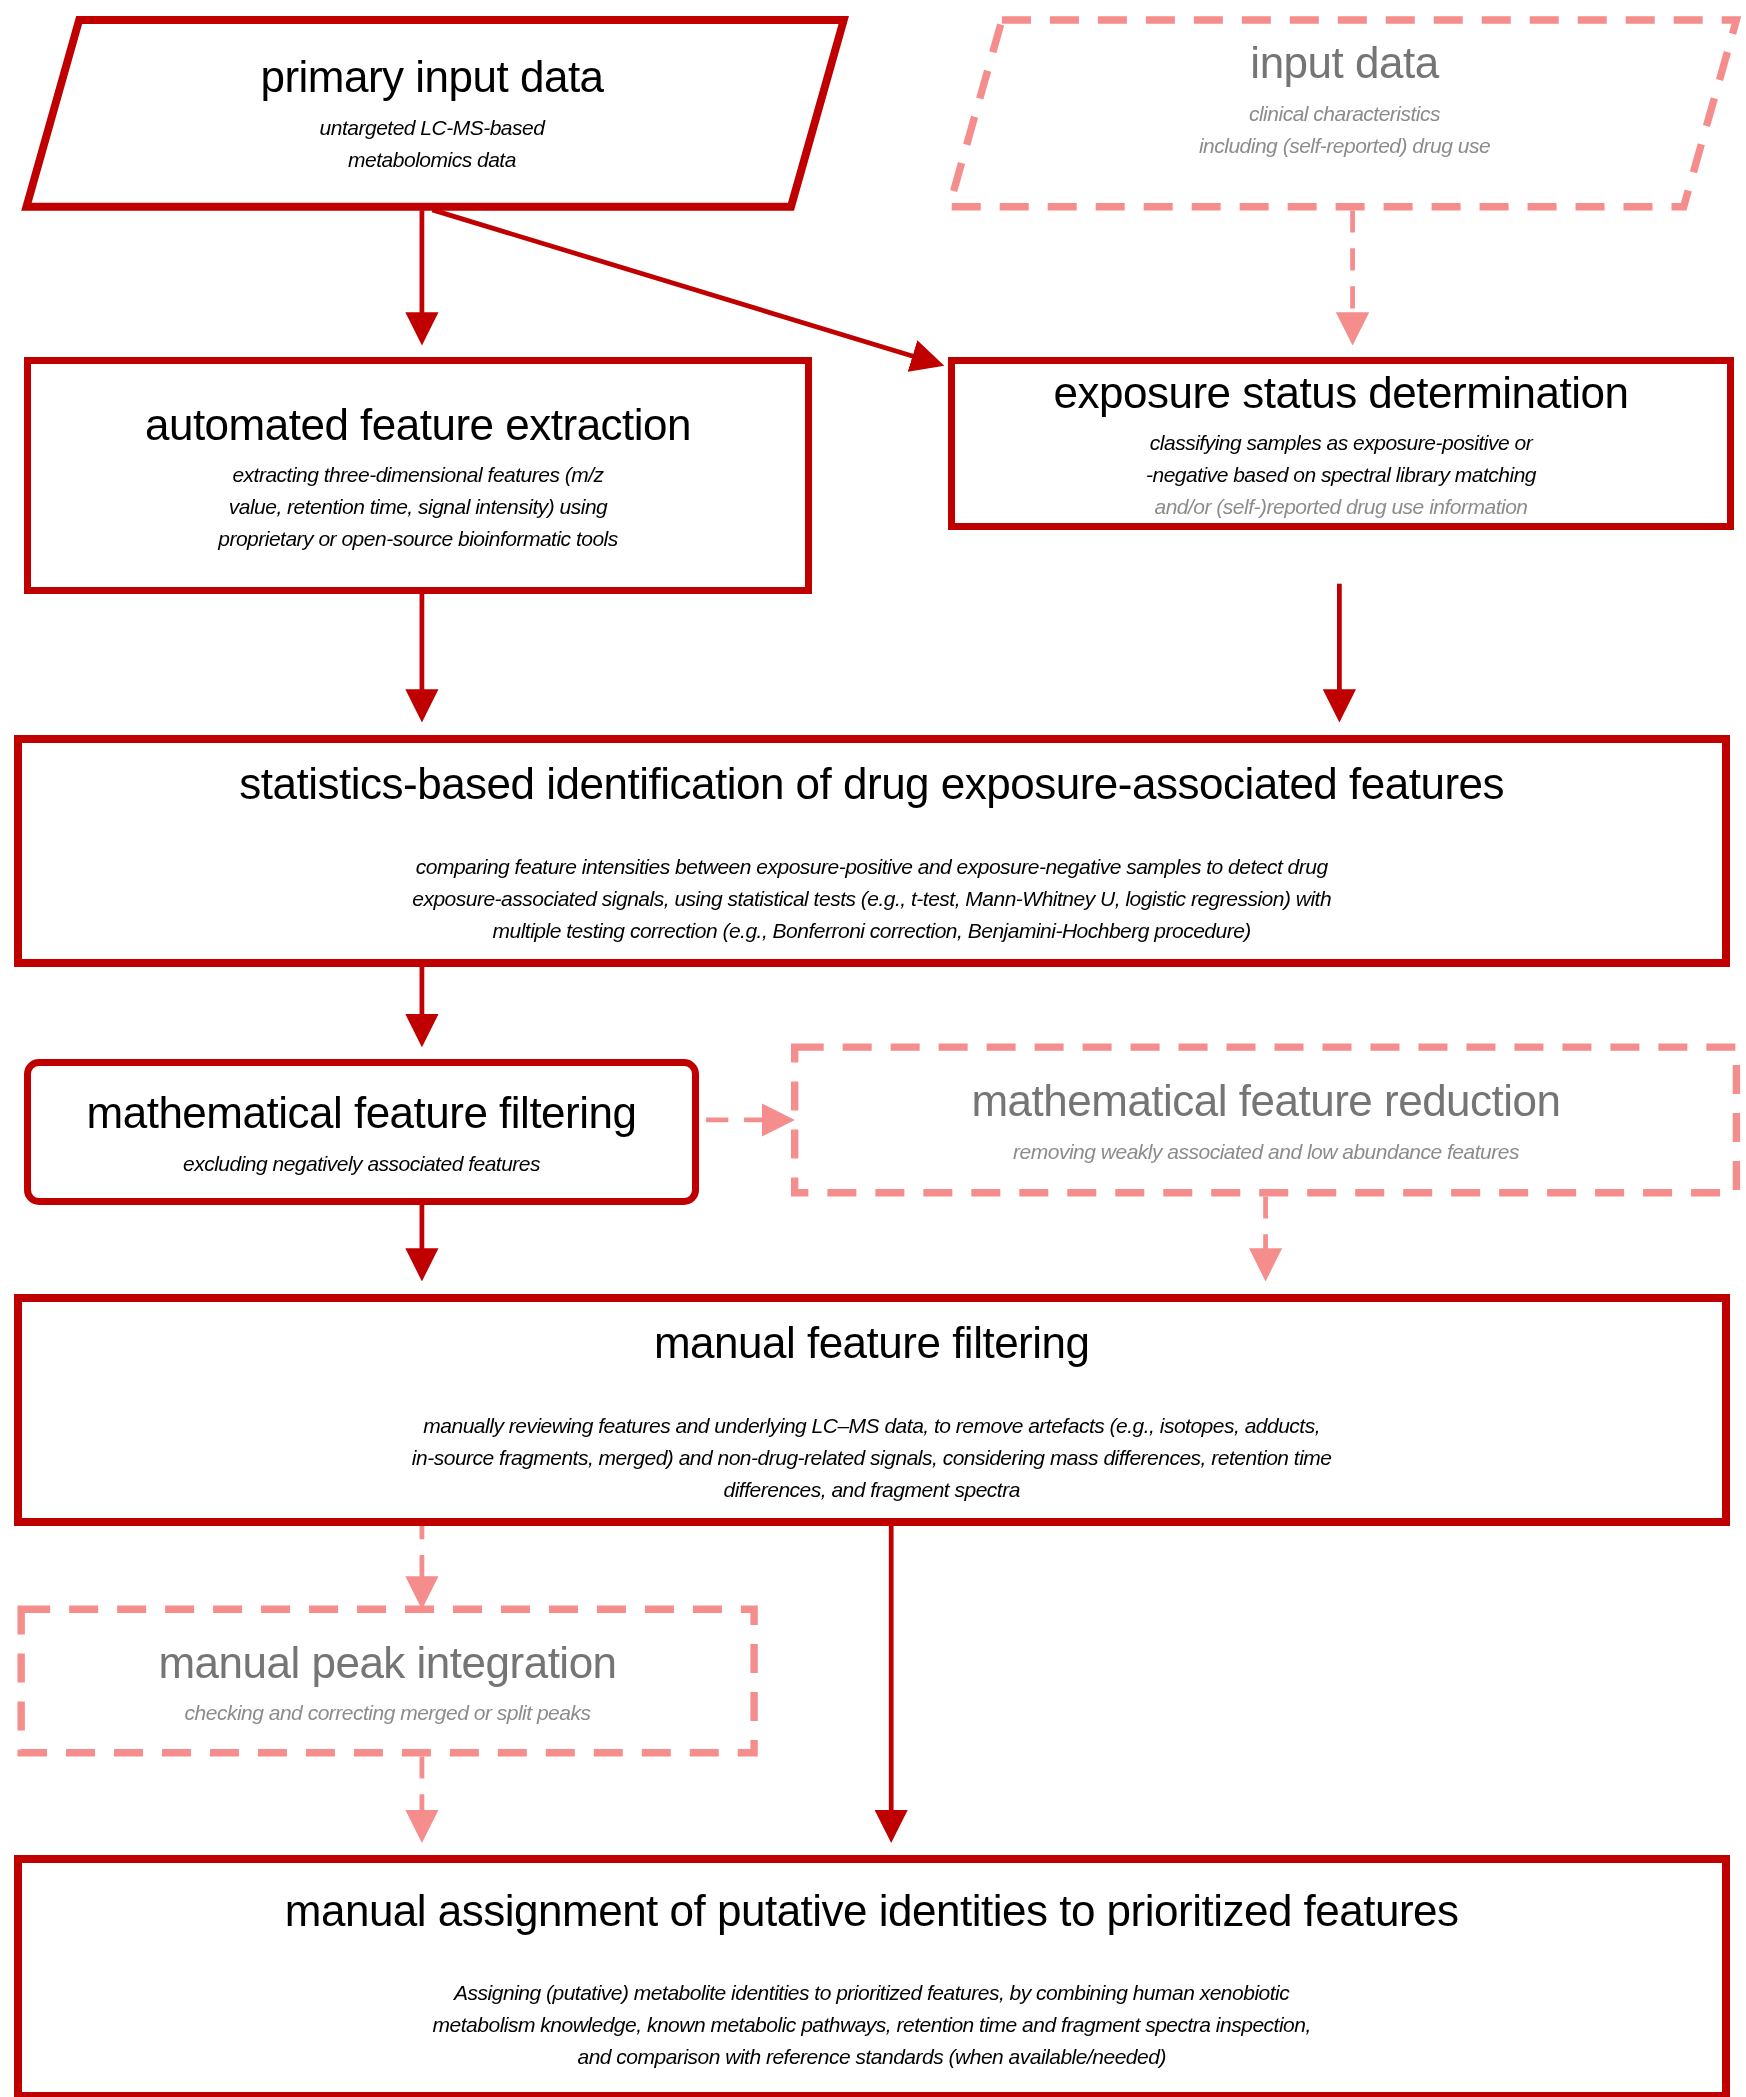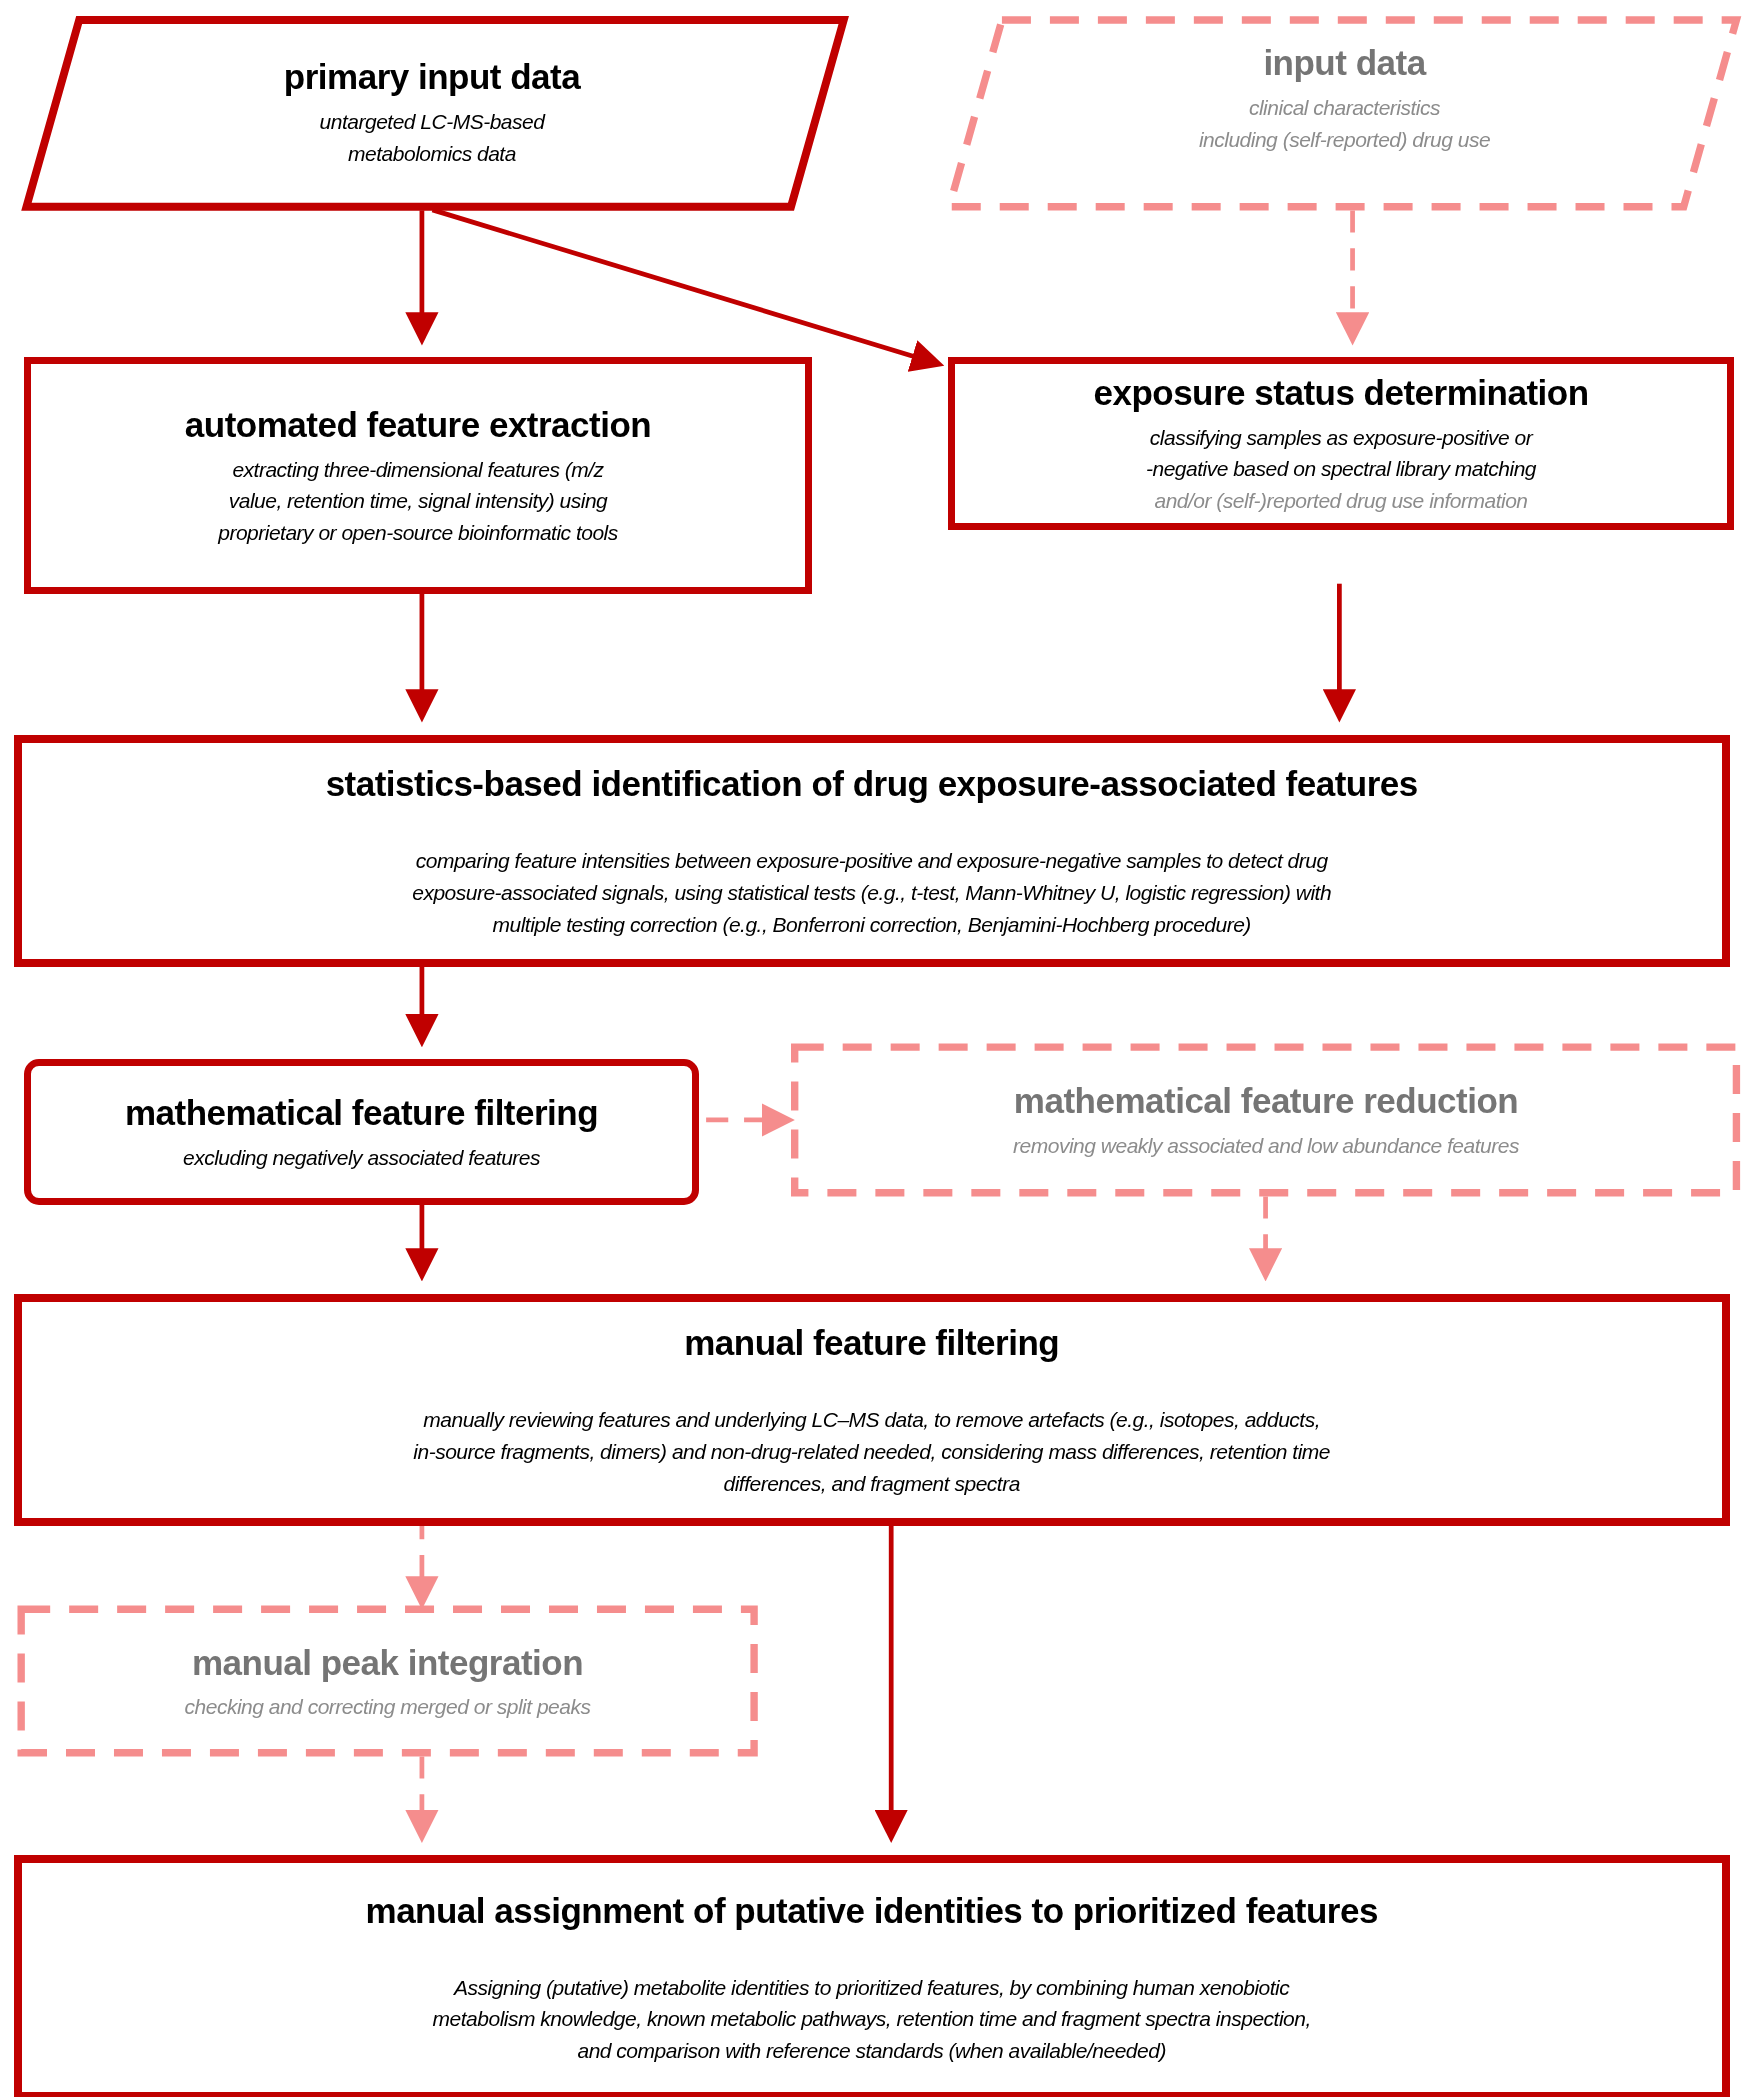--- a/index.html
+++ b/index.html
@@ -18,22 +18,22 @@
     display:flex;
     flex-direction:column;
     align-items:center;
     justify-content:center;
     text-align:center;
     z-index:2;
   }
   .solid{border:7.4px solid #c00000;background:#ffffff;margin-top:12px;}
   .thick{border-width:8.4px;gap:32px;}
   .title{
-    font-weight:700;
-    font-size:35px;
+    font-weight:400;
+    font-size:44px;
     line-height:1.3;
     color:#000000;
     letter-spacing:-0.5px;
     margin-bottom:6.3px;
     white-space:pre-line;
   }
   .body{
     font-style:italic;
     font-size:21px;
     line-height:1.52;
@@ -122,21 +122,21 @@
   </div>
 
   <div class="node pad" style="left:795px;top:1047px;width:942px;height:146px;">
     <div class="title gray-title">mathematical feature reduction</div>
     <div class="body gray-body">removing weakly associated and low abundance features</div>
   </div>
 
   <div class="node solid thick padwide" style="left:13.7px;top:1282px;width:1716px;height:232px;">
     <div class="title">manual feature filtering</div>
     <div class="body">manually reviewing features and underlying LC–MS data, to remove artefacts (e.g., isotopes, adducts,
-in-source fragments, dimers) and non-drug-related needed, considering mass differences, retention time
+in-source fragments, merged) and non-drug-related signals, considering mass differences, retention time
 differences, and fragment spectra</div>
   </div>
 
   <div class="node pad" style="left:21px;top:1610px;width:733px;height:143px;">
     <div class="title gray-title">manual peak integration</div>
     <div class="body gray-body">checking and correcting merged or split peaks</div>
   </div>
 
   <div class="node solid thick padwide" style="left:13.7px;top:1843px;width:1716px;height:245px;">
     <div class="title">manual assignment of putative identities to prioritized features</div>

